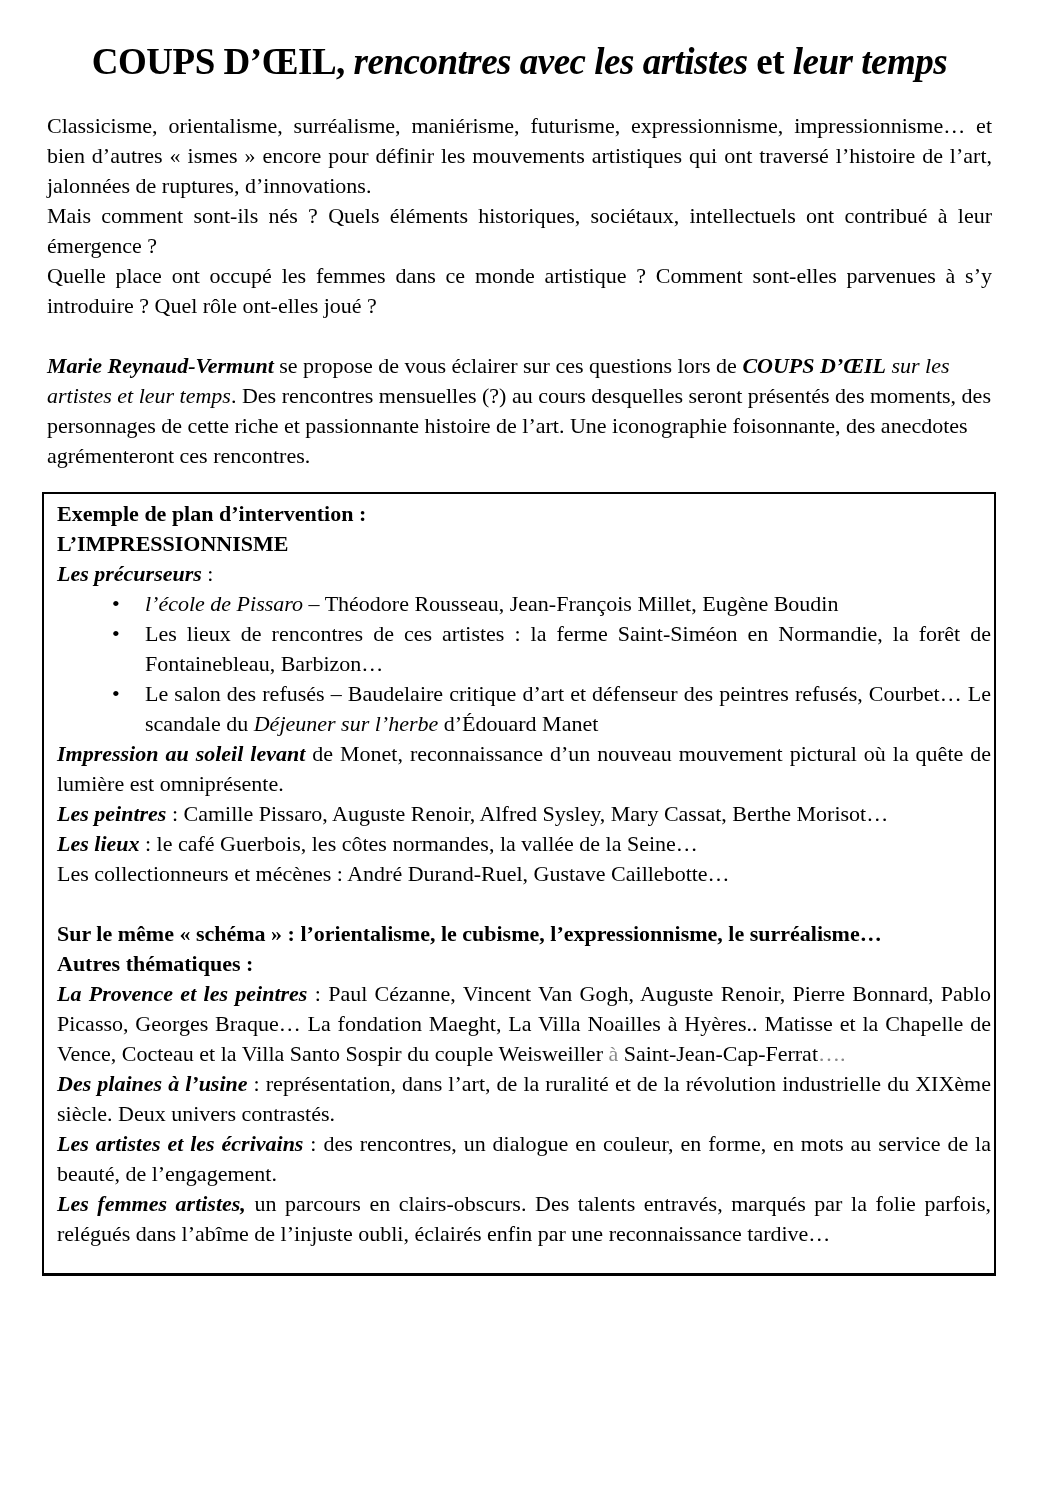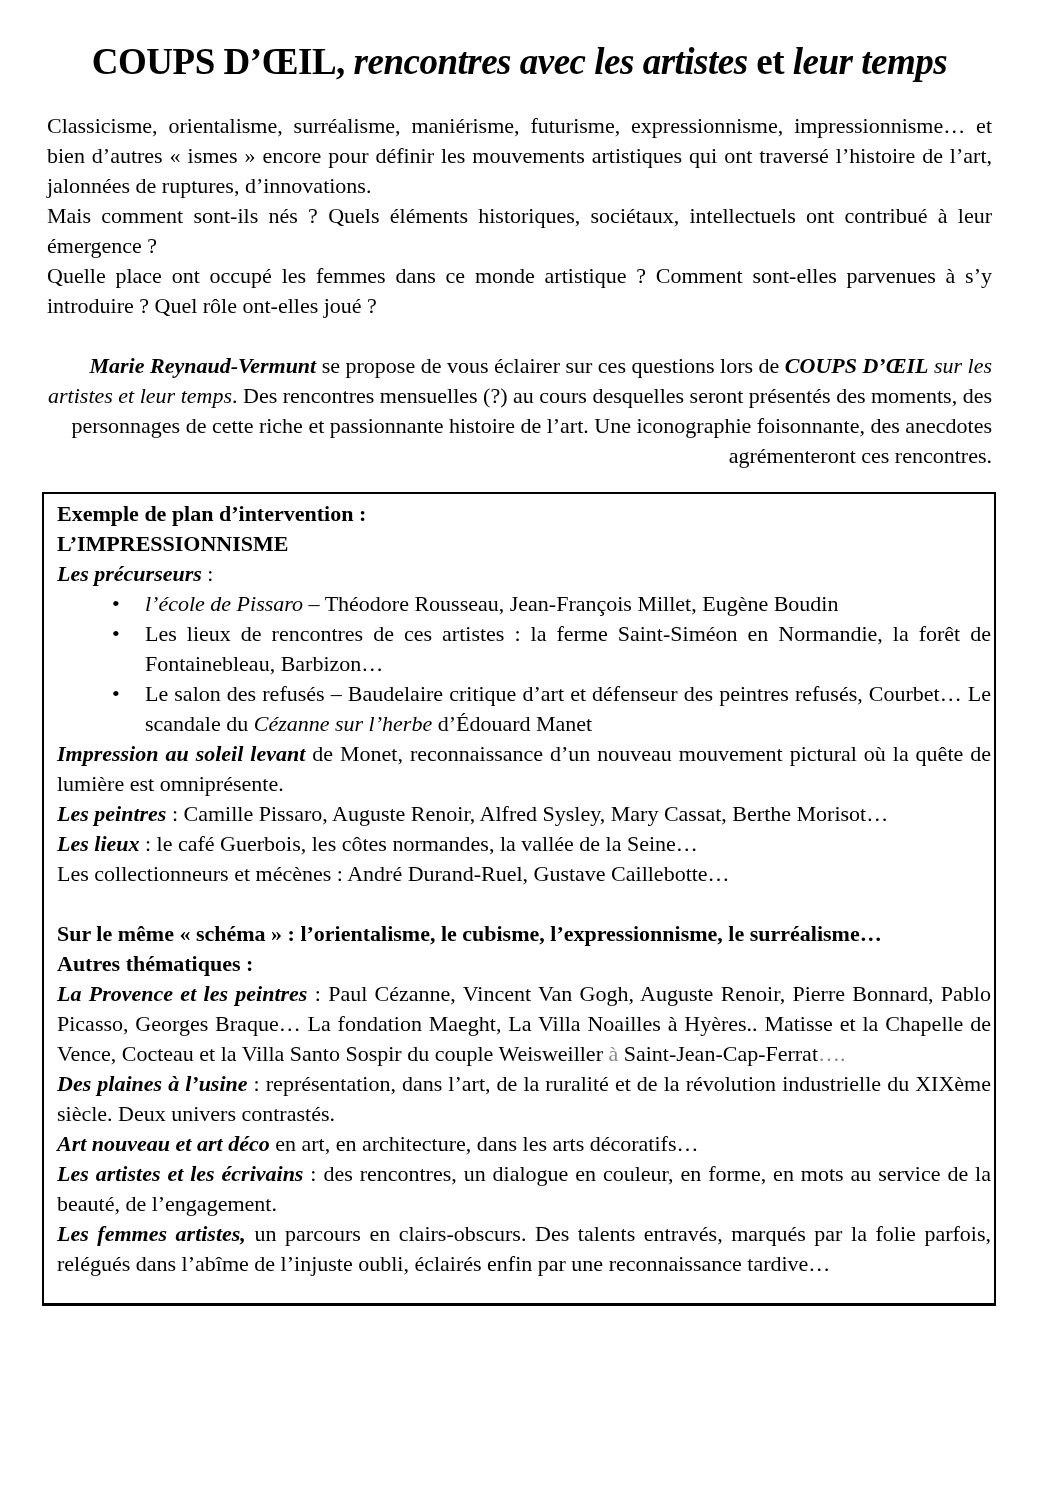--- a/index.html
+++ b/index.html
@@ -29,21 +29,21 @@
     letter-spacing: -0.5px;
     white-space: nowrap;
   }
   h1.doc-title .it { font-style: italic; }
   p {
     margin: 0;
     font-size: 22px;
     line-height: 30px;
     text-align: justify;
   }
-  p.ragged { text-align: right; }
+  p.ragged { text-align: left; }
   .lead { font-weight: bold; font-style: italic; }
   .it { font-style: italic; }
   .b { font-weight: bold; }
   .muted { }
   .presenter-p { margin-top: 30px; }
   .plan-box {
     box-sizing: border-box;
     margin: 21px -4px 0 -5px;
     border: 2px solid #000000;
     border-bottom-width: 3px;
@@ -83,32 +83,31 @@
   <p class="ragged presenter-p"><span class="lead">Marie Reynaud-Vermunt</span><span> se propose de vous éclairer sur ces questions lors de </span><span class="lead">COUPS D’ŒIL</span><span class="it"> sur les artistes et leur temps</span><span>. Des rencontres mensuelles (?) au cours desquelles seront présentés des moments, des personnages de cette riche et passionnante histoire de l’art. Une iconographie foisonnante, des anecdotes agrémenteront ces rencontres.</span></p>
 
   <div class="plan-box">
     <p class="b">Exemple de plan d’intervention :</p>
     <p class="b">L’IMPRESSIONNISME</p>
     <p><span class="lead">Les précurseurs</span><span> :</span></p>
 
     <ul class="plan-list">
       <li><span class="it">l’école de Pissaro</span><span> – Théodore Rousseau, Jean-François Millet, Eugène Boudin</span></li>
       <li><span class="it"></span><span>Les lieux de rencontres de ces artistes : la ferme Saint-Siméon en Normandie, la forêt de Fontainebleau, Barbizon…</span></li>
-      <li><span>Le salon des refusés – Baudelaire critique d’art et défenseur des peintres refusés, Courbet… Le scandale du </span><span class="it">Cézanne sur l’herbe</span><span> d’Édouard Manet</span></li>
+      <li><span>Le salon des refusés – Baudelaire critique d’art et défenseur des peintres refusés, Courbet… Le scandale du </span><span class="it">Déjeuner sur l’herbe</span><span> d’Édouard Manet</span></li>
     </ul>
 
     <p><span class="lead">Impression au soleil levant</span><span> de Monet, reconnaissance d’un nouveau mouvement pictural où la quête de lumière est omniprésente.</span></p>
     <p><span class="lead">Les peintres</span><span> : Camille Pissaro, Auguste Renoir, Alfred Sysley, Mary Cassat, Berthe Morisot…</span></p>
     <p><span class="lead">Les lieux</span><span> : le café Guerbois, les côtes normandes, la vallée de la Seine…</span></p>
     <p>Les collectionneurs et mécènes : André Durand-Ruel, Gustave Caillebotte…</p>
 
     <p class="b gap-top">Sur le même « schéma » : l’orientalisme, le cubisme, l’expressionnisme, le surréalisme…</p>
     <p class="b">Autres thématiques :</p>
 
     <p><span class="lead">La Provence et les peintres</span><span> : Paul Cézanne, Vincent Van Gogh, Auguste Renoir, Pierre Bonnard, Pablo Picasso, Georges Braque… La fondation Maeght, La Villa Noailles à Hyères..  Matisse et la Chapelle de Vence, Cocteau et la Villa Santo Sospir du couple Weisweiller </span><span class="muted" style="color: rgb(138, 138, 138);">à</span><span> Saint-Jean-Cap-Ferrat</span><span class="muted" style="color: rgb(138, 138, 138);">….</span></p>
 
     <p><span class="lead">Des plaines à l’usine</span><span> : représentation, dans l’art, de la ruralité et de la révolution industrielle du XIXème siècle. Deux univers contrastés.</span></p>
-    <p><span class="lead">Art nouveau et art déco</span><span> en art, en architecture, dans les arts décoratifs…</span></p>
     <p><span class="lead">Les artistes et les écrivains</span><span> : des rencontres, un dialogue en couleur, en forme, en mots au service de la beauté, de l’engagement.</span></p>
     <p><span class="lead">Les femmes artistes,</span><span> un parcours en clairs-obscurs. Des talents entravés, marqués par la folie parfois, relégués dans l’abîme de l’injuste oubli, éclairés enfin par une reconnaissance tardive…</span></p>
   </div>
 
 </div>
 
 </body></html>

